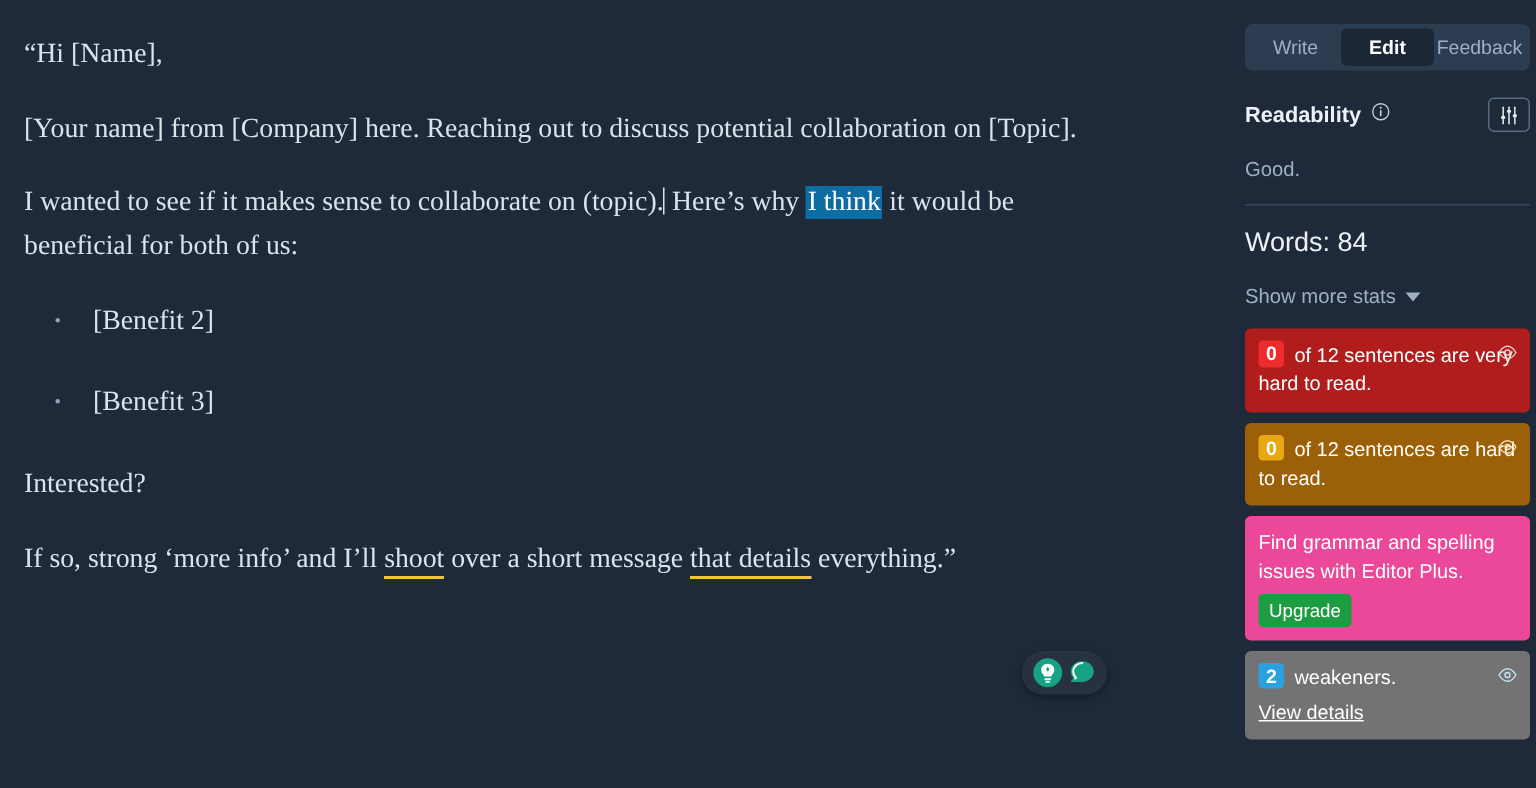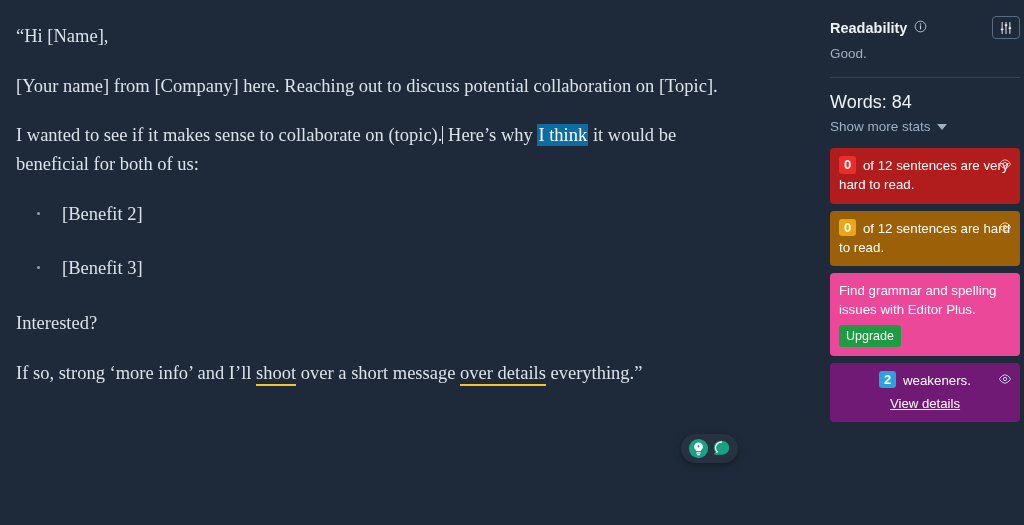--- a/index.html
+++ b/index.html
@@ -78,36 +78,36 @@
     display: flex; background: #2c3c51; border-radius: 5px;
     padding: 3px; margin-bottom: 18px; width: 190px;
   }
   .tab {
     flex: 1; text-align: center; font-size: 13px; padding: 5px 2px;
     color: #9fb0c3; border-radius: 4px; white-space: nowrap;
   }
   .tab.active { background: #1b2735; color: #ffffff; font-weight: bold; }
 
   .readability-row {
-    display: flex; align-items: center; margin-bottom: 7px; width: 190px;
+    display: flex; align-items: center; margin-bottom: 17px; width: 190px;
   }
   .readability-title { font-size: 14.5px; font-weight: bold; color: #eef2f6; }
   .info-icon { margin-left: 7px; display: block; }
   .sliders-btn {
     margin-left: auto; width: 28px; height: 23px;
     border: 1px solid #586b81; border-radius: 4px;
     display: flex; align-items: center; justify-content: center;
   }
 
   .grade { font-size: 19px; color: #5fd022; margin-bottom: 3px; }
   .grade-note { font-size: 13.5px; color: #9fb0c3; }
 
   .divider { height: 1px; background: #35465c; margin: 16px 0 14px 0; width: 190px; }
 
-  .words { font-size: 18px; color: #eef2f6; margin-bottom: 6px; }
+  .words { font-size: 18px; color: #eef2f6; margin-bottom: 18px; }
   .more-stats { font-size: 13.5px; color: #9fb0c3; display: flex; align-items: center; gap: 6px; }
   .caret-down {
     width: 0; height: 0; border-left: 5px solid transparent;
     border-right: 5px solid transparent; border-top: 6px solid #9fb0c3;
   }
 
   .cards { margin-top: 14px; display: flex; flex-direction: column; gap: 7px; }
   .card {
     width: 190px; border-radius: 4px; padding: 8px 9px 9px 9px;
     position: relative; color: #ffffff; font-size: 13.3px; line-height: 1.45;
@@ -116,21 +116,21 @@
   .count-badge {
     display: inline-block; font-weight: bold; font-size: 13px;
     border-radius: 3px; padding: 0px 5px; margin-right: 3px;
     line-height: 1.35; vertical-align: 1px;
   }
   .card-red { background: #b11d1d; }
   .card-red .count-badge { background: #ef2c2c; color: #ffffff; }
   .card-orange { background: #9c6008; }
   .card-orange .count-badge { background: #e8a713; color: #ffffff; }
   .card-green { background: #ec4899; }
-  .card-blue { background: #701a75; text-align: center; }
+  .card-blue { background: #737373; }
   .card-blue .count-badge { background: #2aa2e0; color: #ffffff; }
   .upgrade-badge {
     display: inline-block; background: #1e9c42; color: #ffffff;
     font-size: 12.5px; padding: 2px 7px; border-radius: 3px; margin-top: 5px;
   }
   .view-details {
     display: inline-block; font-size: 13.2px; color: #ffffff;
     text-decoration: underline; margin-top: 4px;
   }
 </style>
@@ -159,21 +159,21 @@
 
       <ul class="bullets">
         <li><span>[Benefit 2]</span></li>
         <li><span>[Benefit 3]</span></li>
       </ul>
 
       <p>
         <span>Interested?</span>
       </p>
 
-      <p><span>If so, strong ‘more info’ and I’ll </span><span class="hl-yellow">shoot</span><span> over a short message </span><span class="hl-yellow">over details</span><span> everything.”</span></p>
+      <p><span>If so, strong ‘more info’ and I’ll </span><span class="hl-yellow">shoot</span><span> over a short message </span><span class="hl-yellow">that details</span><span> everything.”</span></p>
 
     </div>
 
     <div class="helper-pill">
       <span>
         <svg width="21" height="21" viewBox="0 0 24 24">
           <circle cx="12" cy="12" r="11" fill="#17a383"></circle>
           <path d="M12 5.2c-3 0-5 2.1-5 4.7 0 1.8 1 2.8 1.7 3.6.4.5.6.9.6 1.4h5.4c0-.5.2-.9.6-1.4.7-.8 1.7-1.8 1.7-3.6 0-2.6-2-4.7-5-4.7z" fill="#ffffff"></path>
           <rect x="9.4" y="16.2" width="5.2" height="1.5" rx=".7" fill="#ffffff"></rect>
           <rect x="10.3" y="18.3" width="3.4" height="1.4" rx=".7" fill="#ffffff"></rect>
@@ -184,20 +184,25 @@
         <svg width="21" height="21" viewBox="0 0 24 24">
           <path d="M12 3.2c5 0 8.8 3.5 8.8 7.9 0 4.4-3.8 7.9-8.8 7.9H4.2c-.7 0-1-.8-.5-1.3l1.6-1.6C3.9 14.7 3.2 13 3.2 11.1c0-4.4 3.8-7.9 8.8-7.9z" fill="#17a383"></path>
           <path d="M12 4.6c-3.9 0-6.9 2.8-6.9 6.5 0 1.6.6 3 1.6 4.1l.5.6-.6.6" fill="none" stroke="#ffffff" stroke-width="1.5" stroke-linecap="round"></path>
         </svg>
       </span>
     </div>
   </div>
 
   <div class="sidebar">
 
+    <div class="tabs">
+      <div class="tab">Write</div>
+      <div class="tab active">Edit</div>
+      <div class="tab">Feedback</div>
+    </div>
 
     <div class="readability-row">
       <span class="readability-title">Readability</span>
       <span class="info-icon">
         <svg width="13" height="13" viewBox="0 0 16 16">
           <circle cx="8" cy="8" r="6.6" fill="none" stroke="#c3ceda" stroke-width="1.1"></circle>
           <circle cx="8" cy="4.8" r=".9" fill="#c3ceda"></circle>
           <rect x="7.3" y="6.6" width="1.4" height="5" rx=".7" fill="#c3ceda"></rect>
         </svg>
       </span>

